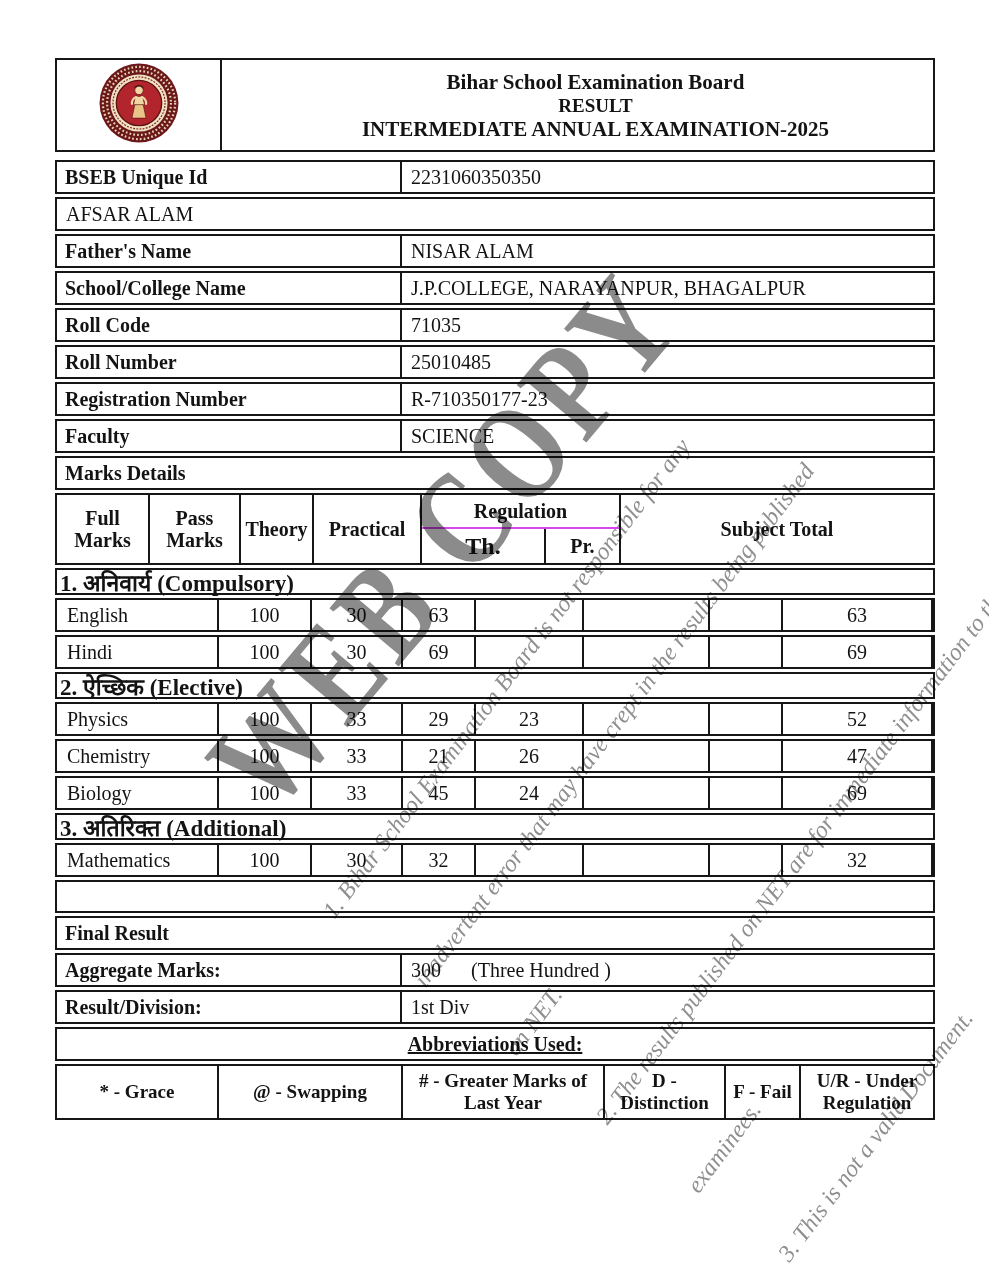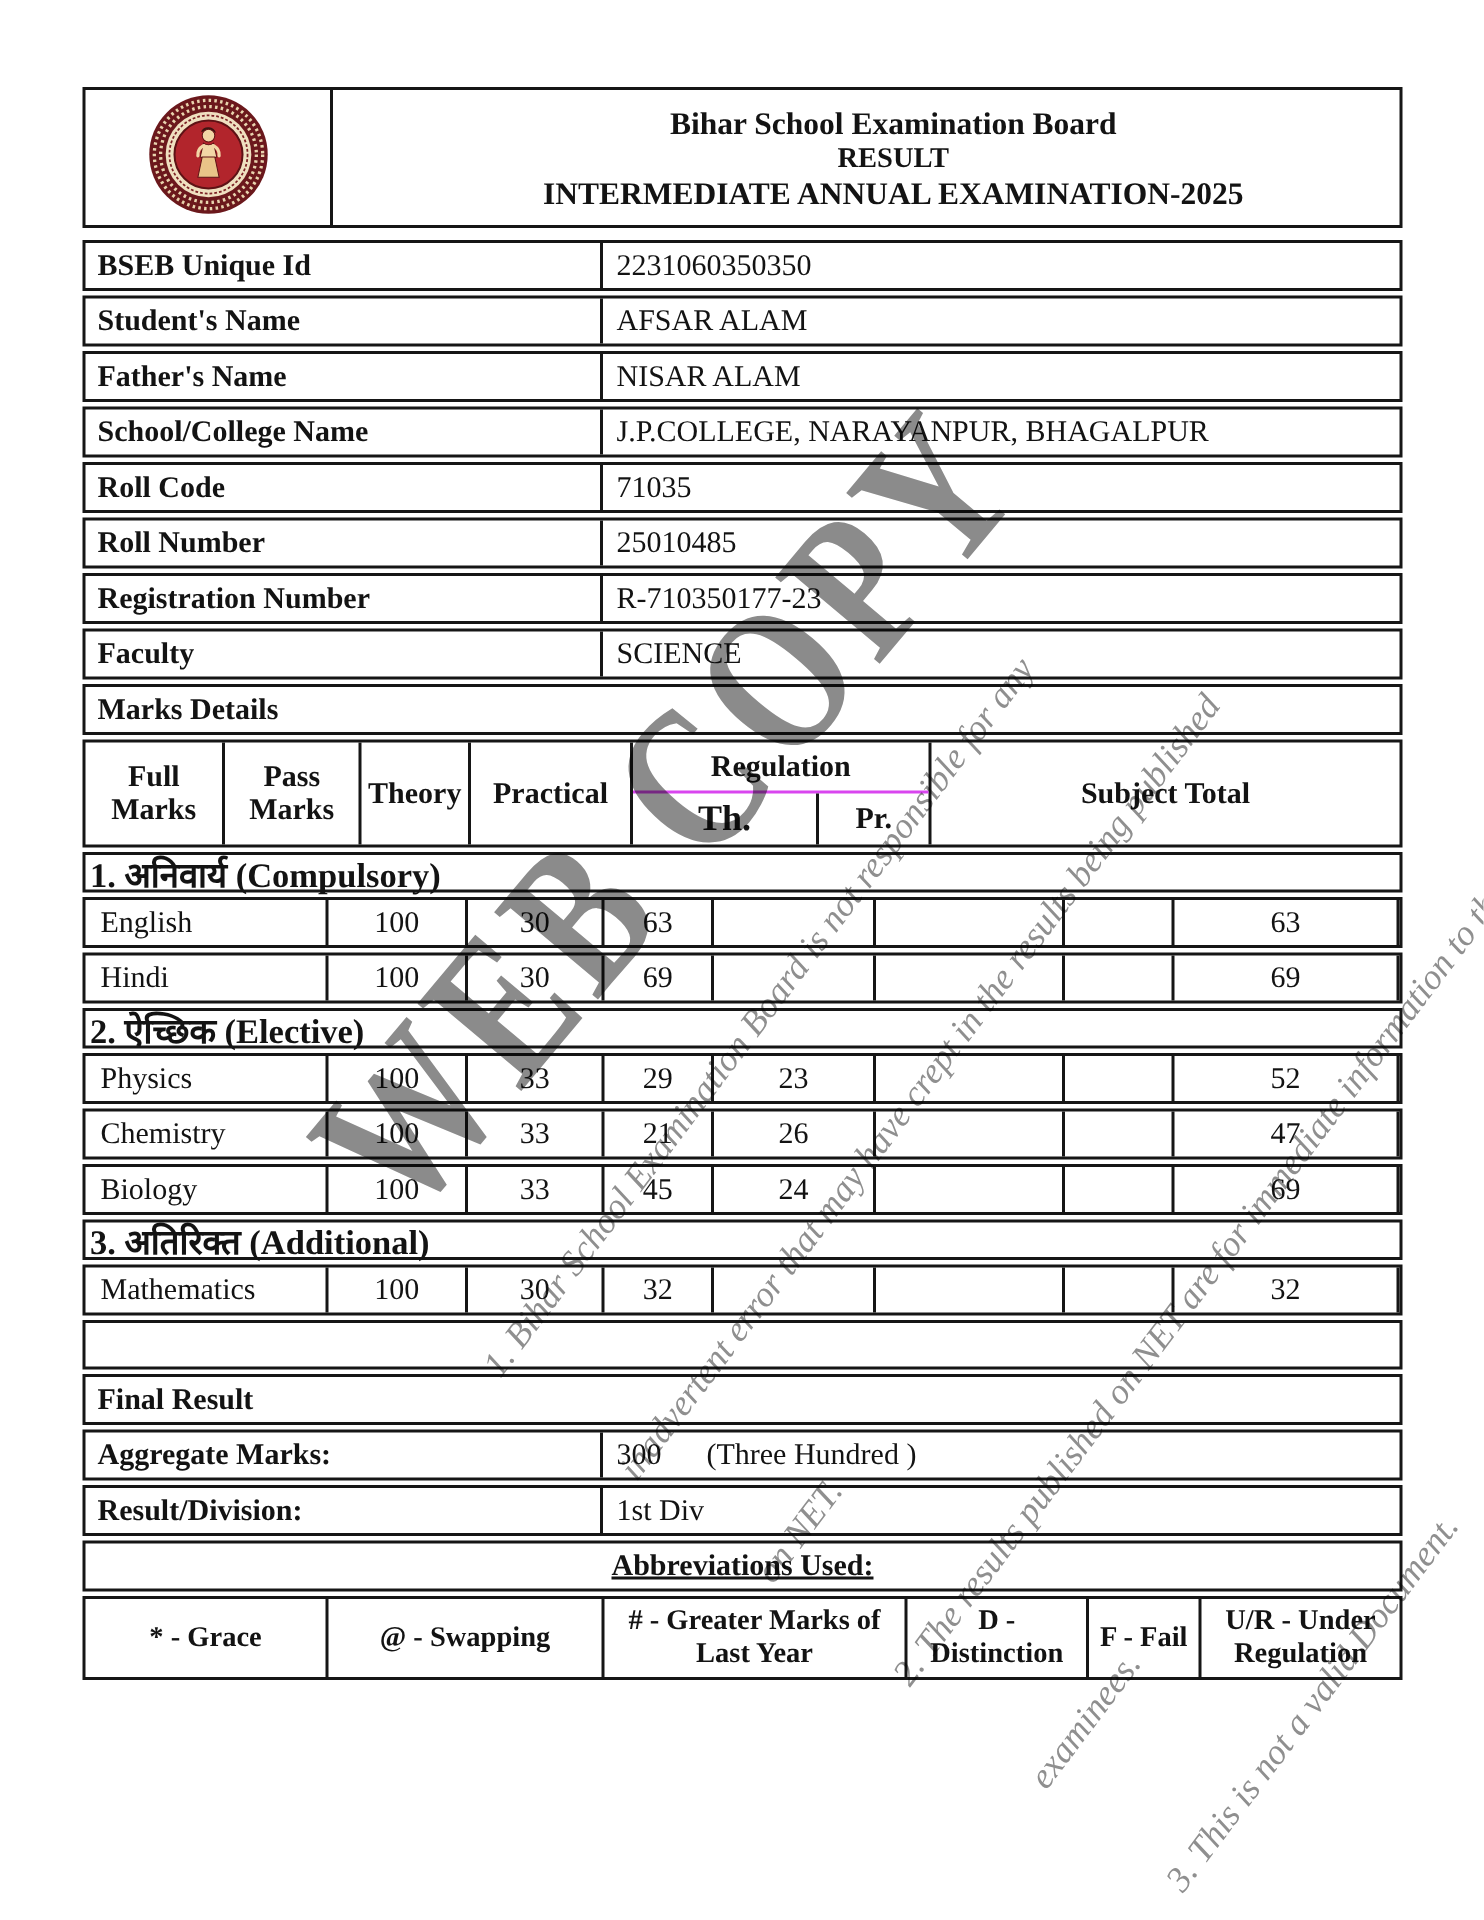--- a/index.html
+++ b/index.html
@@ -92,21 +92,20 @@
       <div class="t2">RESULT</div>
       <div class="t3">INTERMEDIATE ANNUAL EXAMINATION-2025</div>
     </div>
   </div>
 
   <div class="box drow">
     <div class="lbl">BSEB Unique Id</div>
     <div class="val">2231060350350</div>
   </div>
   <div class="box drow">
-    <div class="lbl">Student's Name</div>
     <div class="val">AFSAR ALAM</div>
   </div>
   <div class="box drow">
     <div class="lbl">Father's Name</div>
     <div class="val">NISAR ALAM</div>
   </div>
   <div class="box drow">
     <div class="lbl">School/College Name</div>
     <div class="val">J.P.COLLEGE, NARAYANPUR, BHAGALPUR</div>
   </div>

